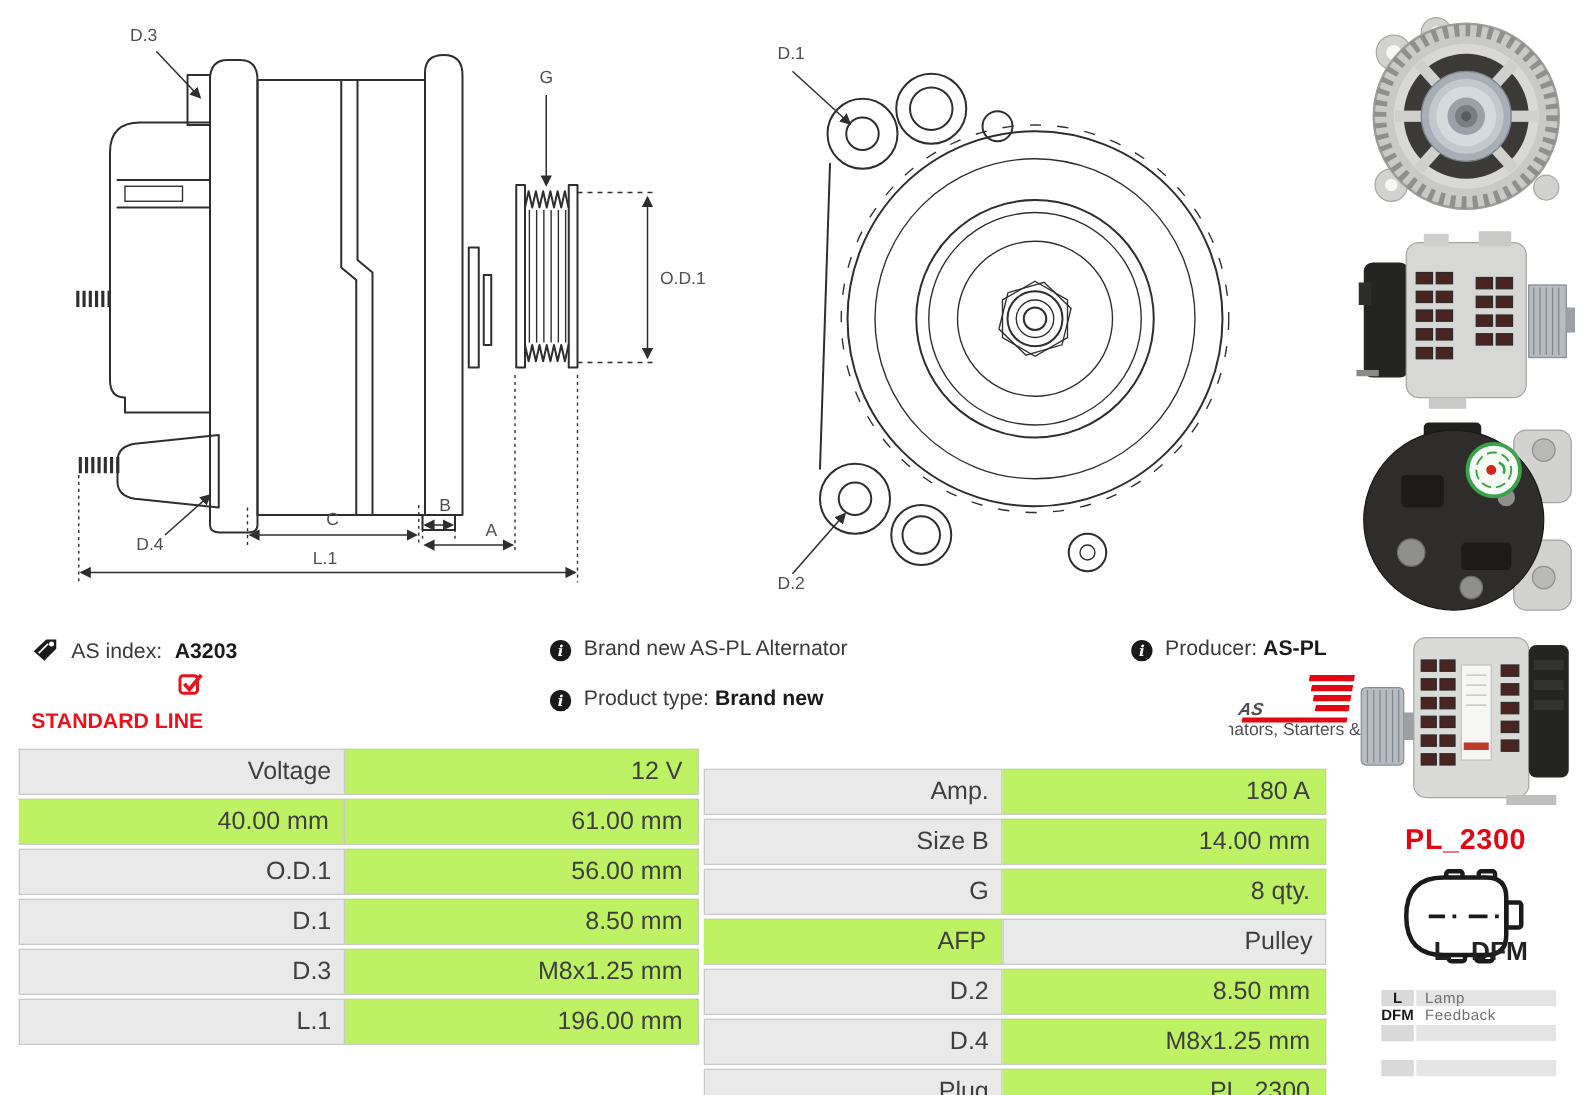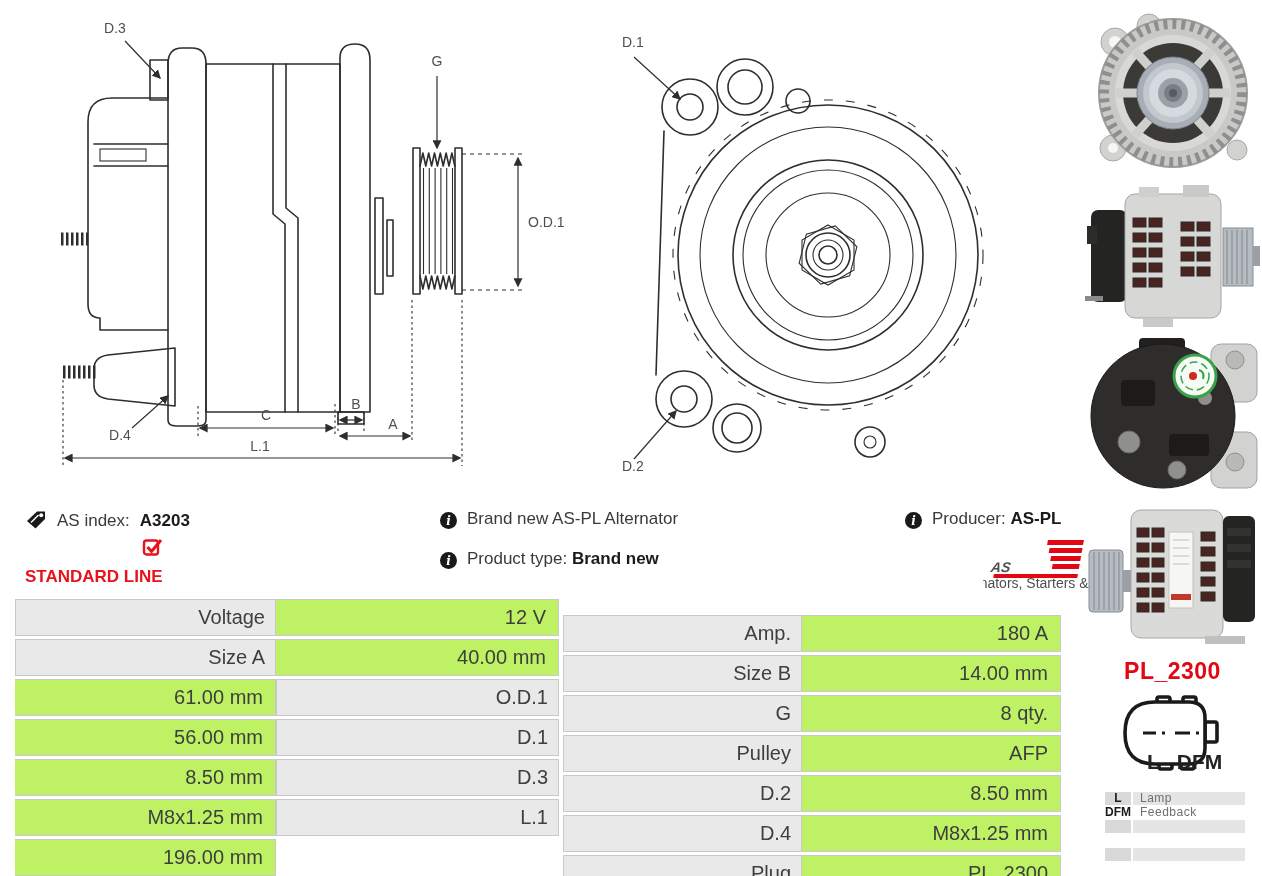--- a/index.html
+++ b/index.html
@@ -351,42 +351,41 @@
       <rect x="75" y="30" width="27" height="5" fill="#e30613"></rect>
       <rect x="18" y="40" width="84" height="4" fill="#e30613"></rect>
     </g>
     <text x="55" y="54" text-anchor="middle" font-size="8.2" fill="#8a8a8a">Alternators, Starters &amp; Parts</text>
   </svg>
 </div>
 
 <div class="spec spec-left" style="left:15px; top:599px;">
   <div class="cell lab">Voltage</div>
   <div class="cell val">12 V</div>
-  <div class="cell lab">Size A</div>
   <div class="cell val">40.00 mm</div>
   <div class="cell val">61.00 mm</div>
   <div class="cell lab">O.D.1</div>
   <div class="cell val">56.00 mm</div>
   <div class="cell lab">D.1</div>
   <div class="cell val">8.50 mm</div>
   <div class="cell lab">D.3</div>
   <div class="cell val">M8x1.25 mm</div>
   <div class="cell lab">L.1</div>
   <div class="cell val">196.00 mm</div>
 </div>
 
 <div class="spec spec-right" style="left:563px; top:599px;">
   <div class="cell lab">Amp.</div>
   <div class="cell val">180 A</div>
   <div class="cell lab">Size B</div>
   <div class="cell val">14.00 mm</div>
   <div class="cell lab">G</div>
   <div class="cell val">8 qty.</div>
+  <div class="cell val">AFP</div>
   <div class="cell lab">Pulley</div>
-  <div class="cell val">AFP</div>
   <div class="cell lab">D.2</div>
   <div class="cell val">8.50 mm</div>
   <div class="cell lab">D.4</div>
   <div class="cell val">M8x1.25 mm</div>
   <div class="cell lab">Plug</div>
   <div class="cell val">PL_2300</div>
 </div>
 
 <div class="plug-name">PL_2300</div>
 

